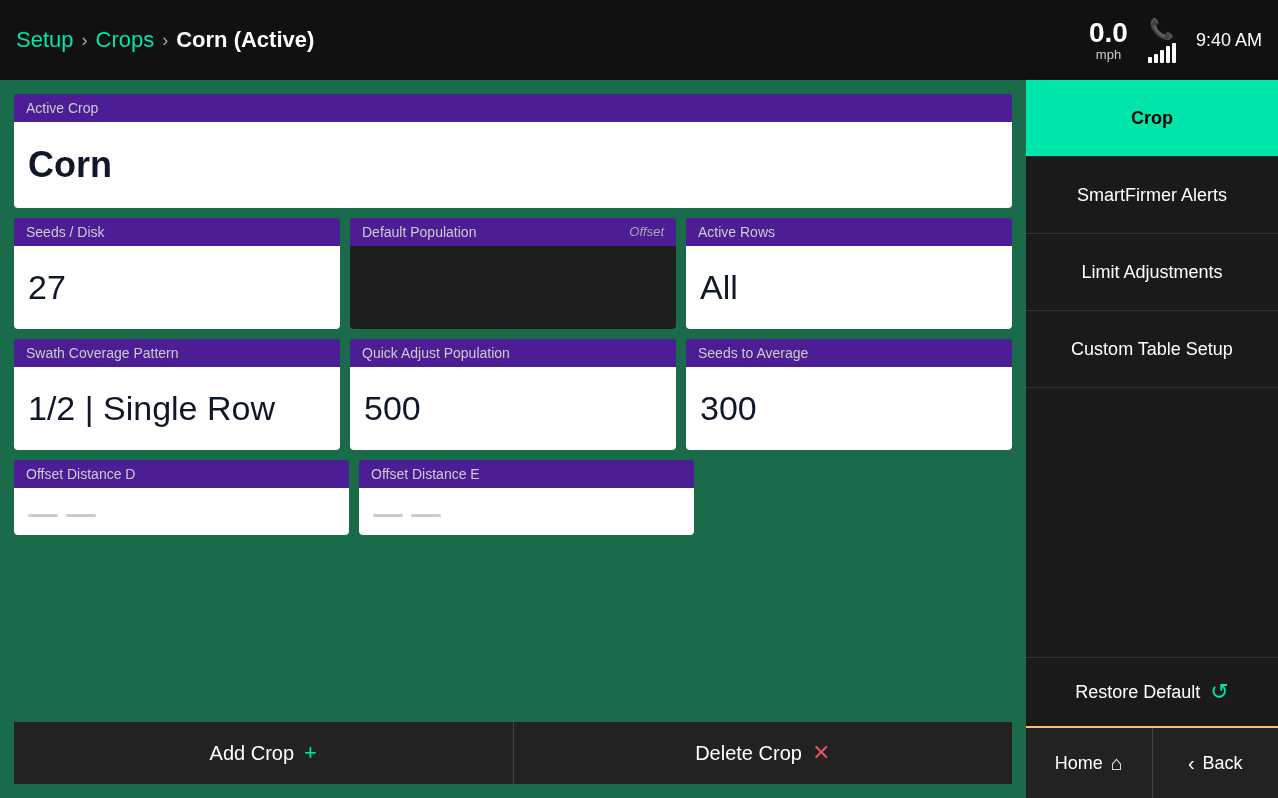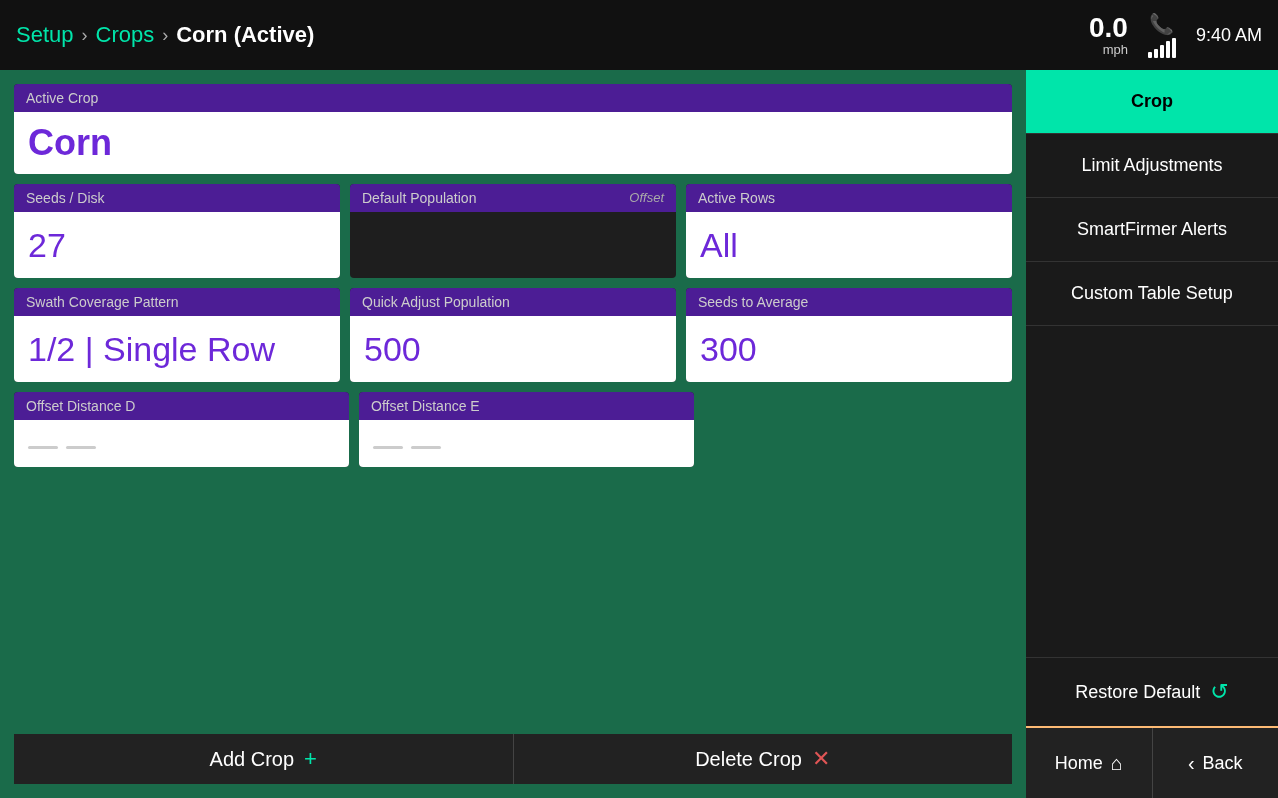--- a/index.html
+++ b/index.html
@@ -8,21 +8,21 @@
       height: 798px;
       background: #1a6b4a;
       font-family: 'Arial', sans-serif;
       overflow: hidden;
       display: flex;
       flex-direction: column;
     }
 
     
     .top-bar {
-      height: 70px;
+      height: 80px;
       background: #111;
       display: flex;
       align-items: center;
       padding: 0 16px;
       flex-shrink: 0;
     }
     .breadcrumb {
       display: flex;
       align-items: center;
       gap: 8px;
@@ -45,21 +45,21 @@
       color: #fff;
       font-weight: bold;
     }
     .top-bar-right {
       margin-left: auto;
       display: flex;
       align-items: center;
       gap: 20px;
     }
     .speed-display {
-      text-align: right;
+      text-align: center;
       color: #fff;
     }
     .speed-value {
       font-size: 28px;
       font-weight: bold;
       line-height: 1;
     }
     .speed-unit {
       font-size: 13px;
       color: #ccc;
@@ -115,24 +115,24 @@
       overflow: hidden;
     }
     .field-label {
       background: #4c1d95;
       color: #ccc;
       font-size: 14px;
       padding: 6px 12px;
     }
     .field-value {
       background: #fff;
-      color: #6d28d9;
+      color: #0f172a;
       font-size: 28px;
       font-weight: bold;
-      padding: 10px 14px;
+      padding: 22px 14px;
     }
     .field-value.large {
       font-size: 36px;
     }
 
     
     .grid-row {
       display: grid;
       gap: 10px;
     }
@@ -174,21 +174,21 @@
     .dash-line {
       width: 30px;
       height: 3px;
       background: #ccc;
       border-radius: 2px;
       margin-top: 8px;
     }
 
     
     .bottom-bar {
-      height: 50px;
+      height: 62px;
       background: #1e1e1e;
       display: flex;
       flex-shrink: 0;
       margin: 0 0 0 0;
     }
     .bottom-btn {
       flex: 1;
       display: flex;
       align-items: center;
       justify-content: center;
@@ -214,21 +214,21 @@
 
     
     .right-sidebar {
       width: 252px;
       background: #1a1a1a;
       display: flex;
       flex-direction: column;
       flex-shrink: 0;
     }
     .sidebar-item {
-      height: 64px;
+      height: 77px;
       display: flex;
       align-items: center;
       justify-content: center;
       text-align: center;
       font-size: 18px;
       font-weight: 500;
       color: #fff;
       cursor: pointer;
       border-bottom: 1px solid #333;
       padding: 10px 16px;
@@ -400,24 +400,24 @@
     </div>
 
   </div>
 
   <div class="right-sidebar">
 
     <div class="sidebar-item active">
       <span>Crop</span>
     </div>
     <div class="sidebar-item">
+      <span>SmartFirmer Alerts</span>
+    </div>
+    <div class="sidebar-item">
       <span>Limit Adjustments</span>
-    </div>
-    <div class="sidebar-item">
-      <span>SmartFirmer Alerts</span>
     </div>
     <div class="sidebar-item">
       <span>Custom Table Setup</span>
     </div>
 
     <div class="sidebar-spacer"></div>
 
     <div class="sidebar-bottom">
       <div class="restore-btn">
         <span>Restore Default</span>

